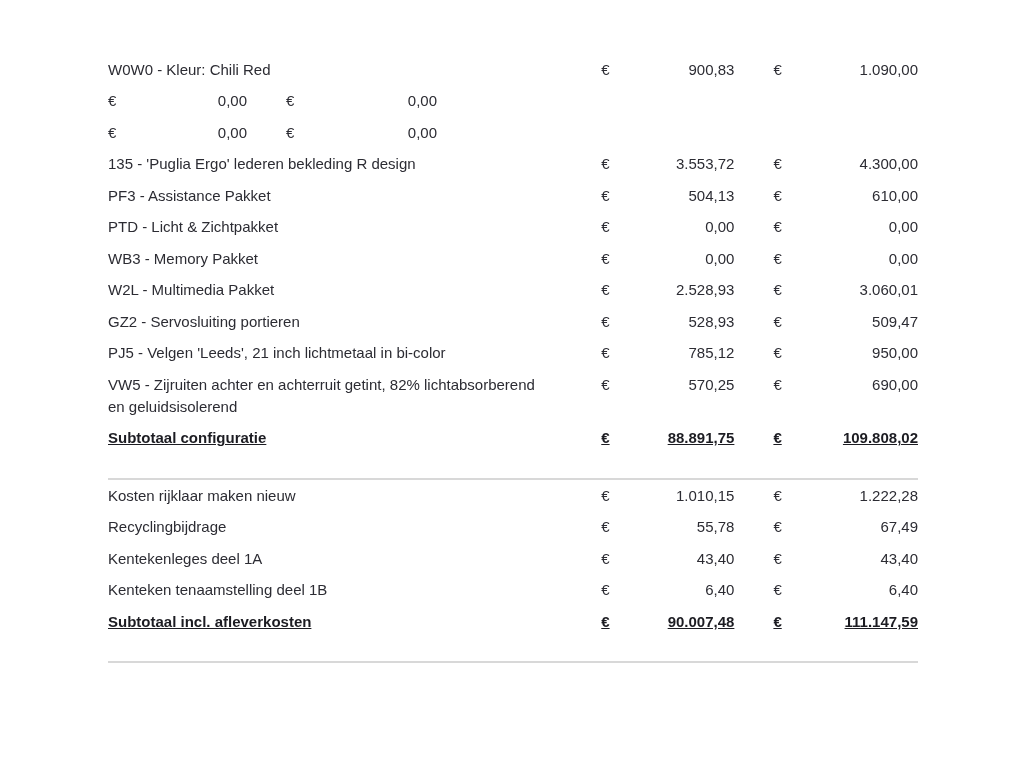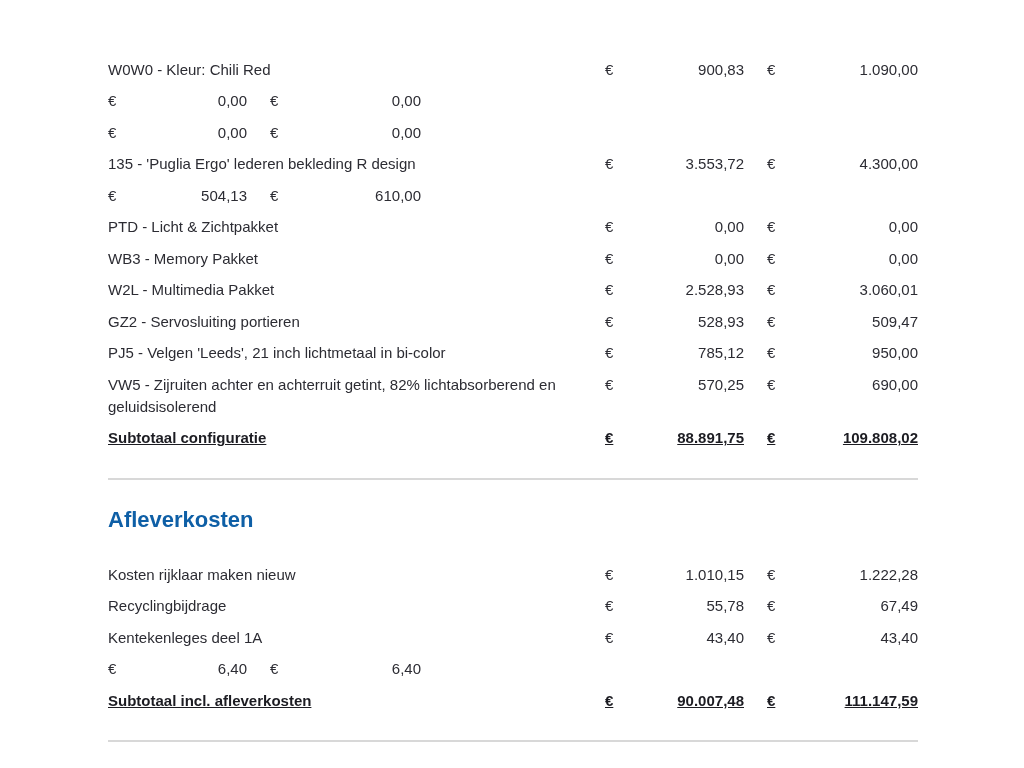--- a/index.html
+++ b/index.html
@@ -22,20 +22,21 @@
     width: 810px;
   }
   .price-table { width: 100%; }
   .price-row {
     display: flex;
     align-items: baseline;
     padding: 4.75px 0;
     color: #2c2c33;
     font-size: 15px;
     line-height: 22px;
+    gap: 16px;
   }
   .price-row .row-label {
     width: 497px;
     padding-right: 30px;
   }
   .price-group {
     display: flex;
     align-items: baseline;
     justify-content: space-between;
   }
@@ -107,20 +108,21 @@
             <span class="euro">€</span>
             <span class="amount">3.553,72</span>
           </div>
           <div class="price-group incl">
             <span class="euro">€</span>
             <span class="amount">4.300,00</span>
           </div>
         </div>
 
         <div class="price-row">
+          <div class="row-label">PF3 - Assistance Pakket</div>
           <div class="price-group excl">
             <span class="euro">€</span>
             <span class="amount">504,13</span>
           </div>
           <div class="price-group incl">
             <span class="euro">€</span>
             <span class="amount">610,00</span>
           </div>
         </div>
 
@@ -204,21 +206,20 @@
         <span class="amount">88.891,75</span>
       </div>
       <div class="price-group incl">
         <span class="euro">€</span>
         <span class="amount">109.808,02</span>
       </div>
     </div>
 
     <hr class="divider mid">
 
-    <h2 class="section-heading">Afleverkosten</h2>
 
     <div class="price-table">
 
         <div class="price-row">
           <div class="row-label">Kosten rijklaar maken nieuw</div>
           <div class="price-group excl">
             <span class="euro">€</span>
             <span class="amount">1.010,15</span>
           </div>
           <div class="price-group incl">
@@ -245,20 +246,21 @@
             <span class="euro">€</span>
             <span class="amount">43,40</span>
           </div>
           <div class="price-group incl">
             <span class="euro">€</span>
             <span class="amount">43,40</span>
           </div>
         </div>
 
         <div class="price-row">
+          <div class="row-label">Kenteken tenaamstelling deel 1B</div>
           <div class="price-group excl">
             <span class="euro">€</span>
             <span class="amount">6,40</span>
           </div>
           <div class="price-group incl">
             <span class="euro">€</span>
             <span class="amount">6,40</span>
           </div>
         </div>
       </div>

